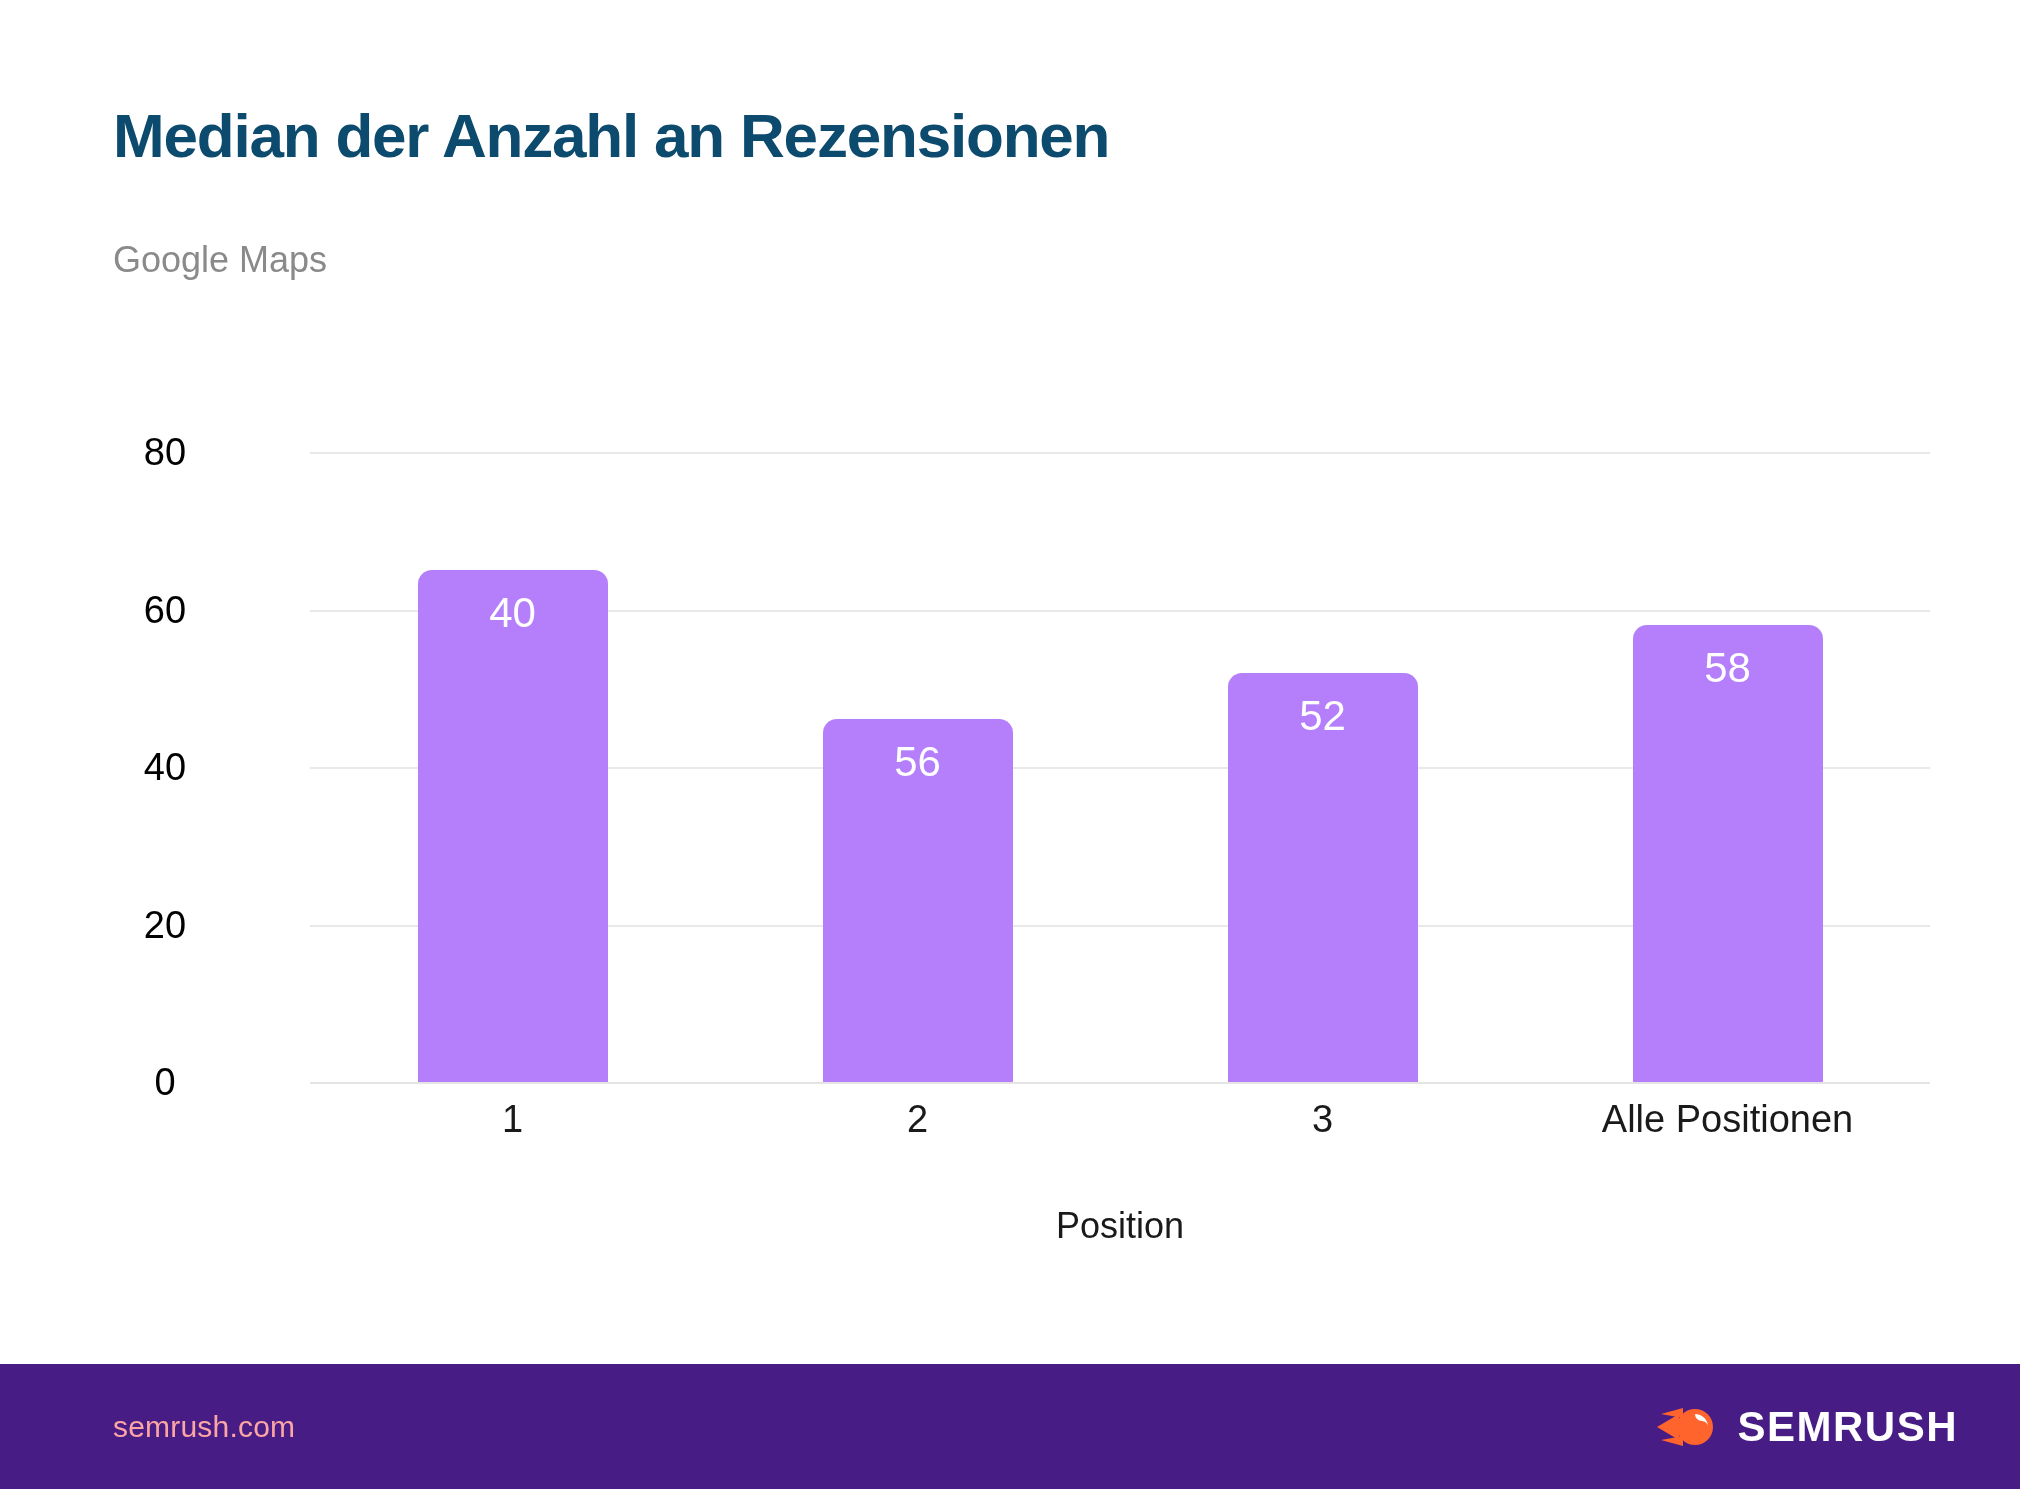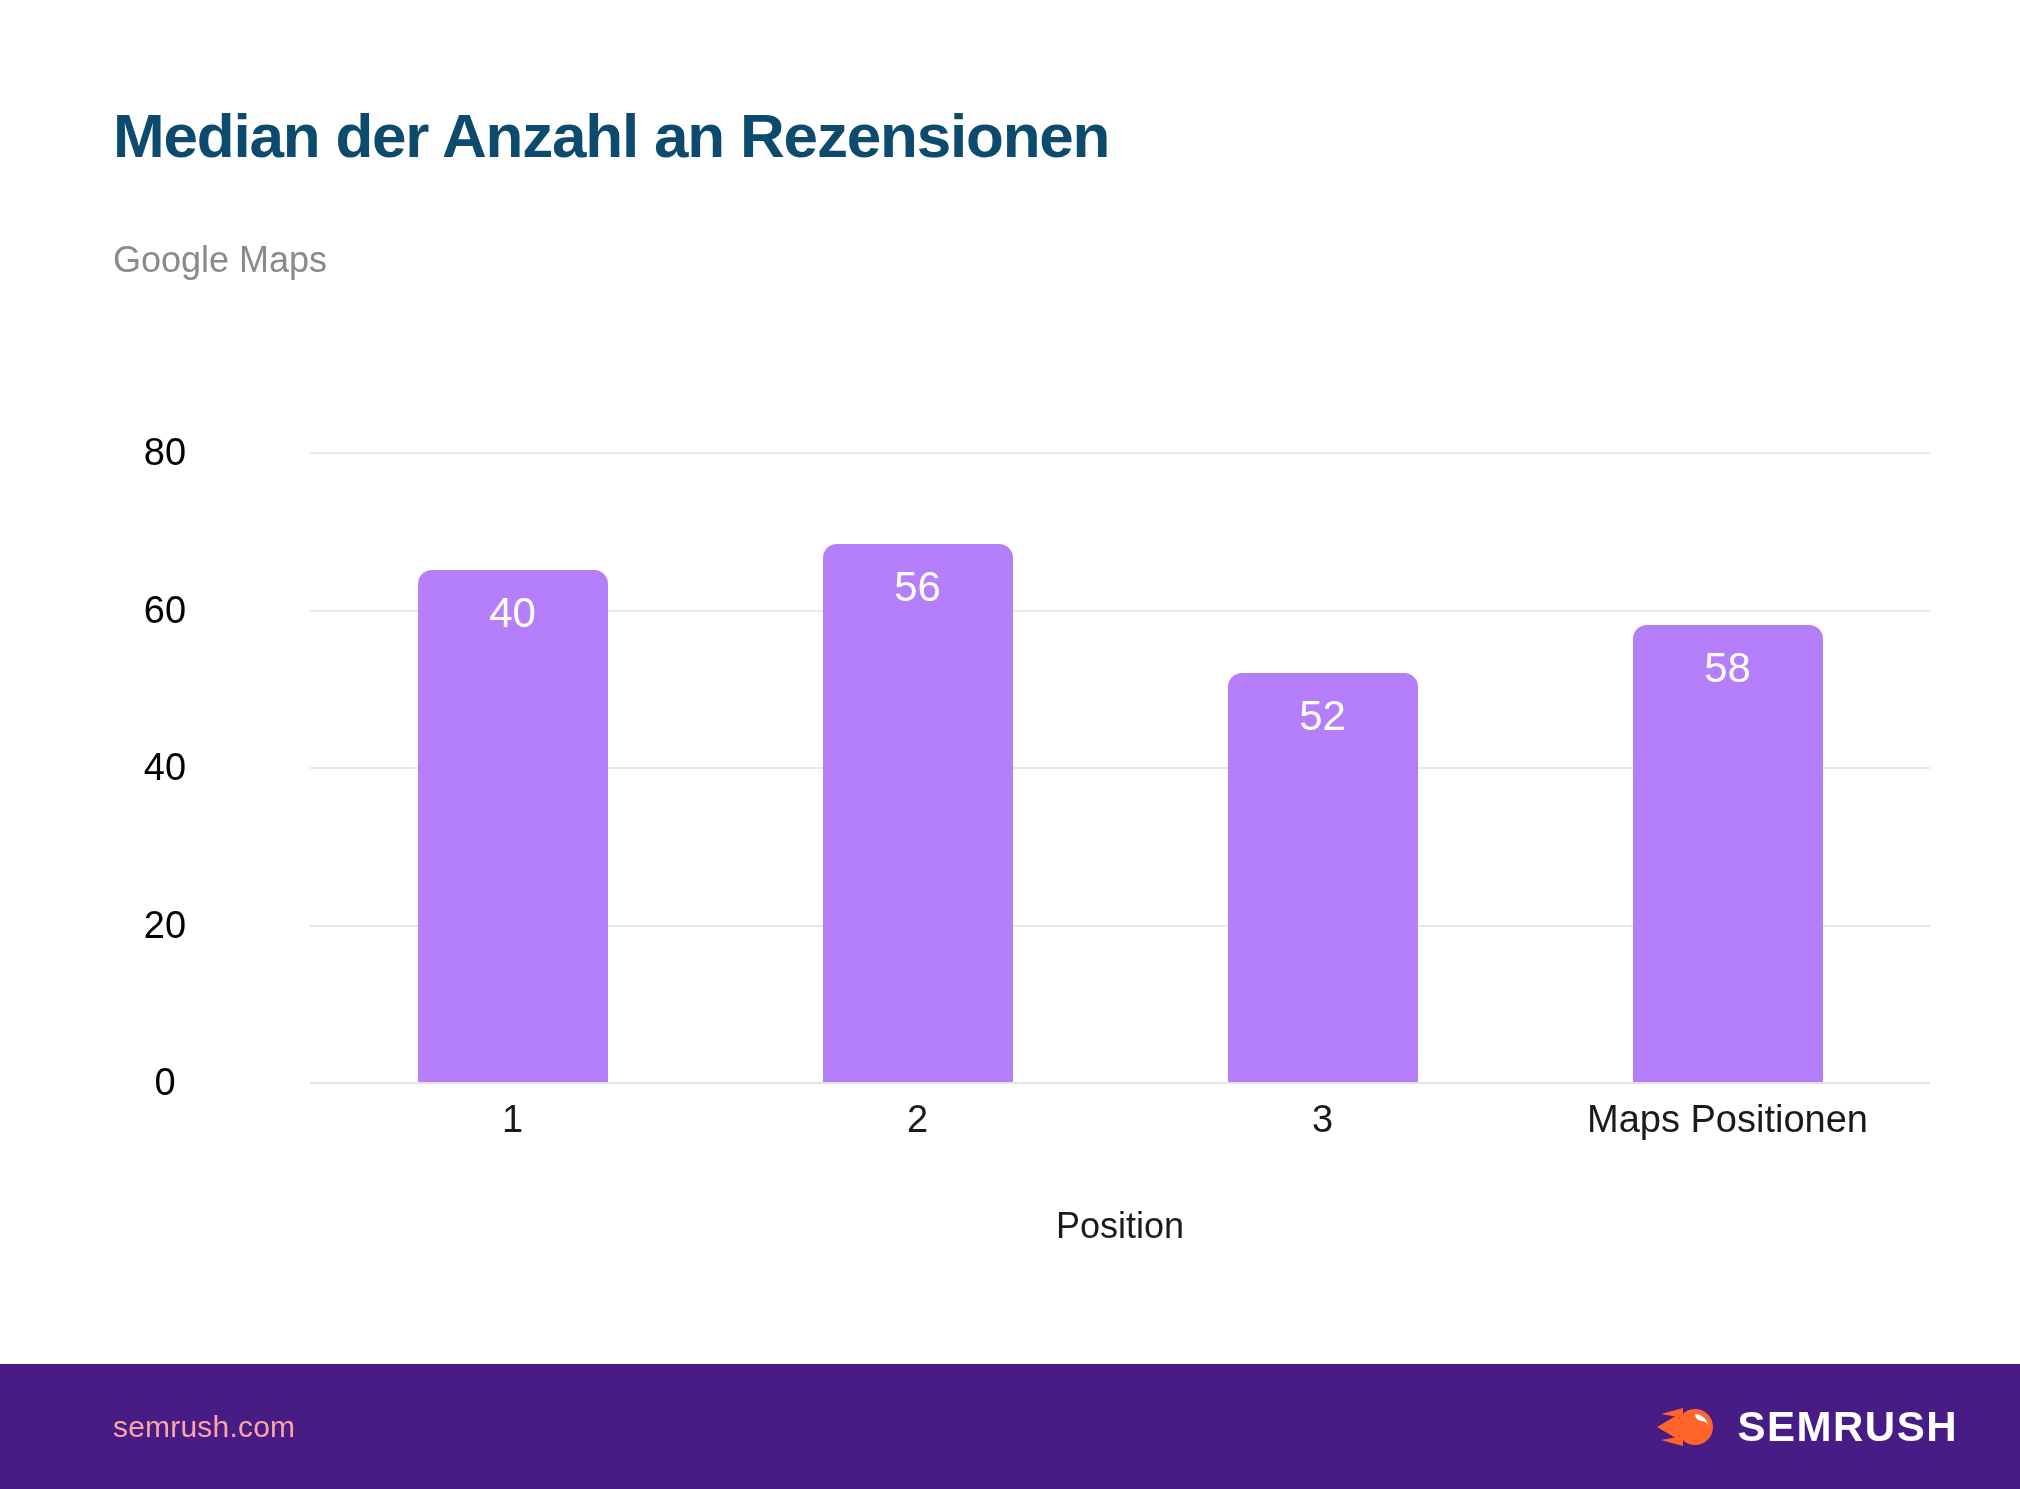--- a/index.html
+++ b/index.html
@@ -127,41 +127,41 @@
       </div>
   </div>
 
   <div class="bars" id="bars">
       <div class="bar-slot">
         <div class="bar" style="height: 511.875px; background: rgb(181, 127, 252);">
           <div class="bar-value">40</div>
         </div>
       </div>
       <div class="bar-slot">
-        <div class="bar" style="height: 538px; background: rgb(181, 127, 252);">
+        <div class="bar" style="height: 363px; background: rgb(181, 127, 252);">
           <div class="bar-value">56</div>
         </div>
       </div>
       <div class="bar-slot">
         <div class="bar" style="height: 409.5px; background: rgb(181, 127, 252);">
           <div class="bar-value">52</div>
         </div>
       </div>
       <div class="bar-slot">
         <div class="bar" style="height: 456.75px; background: rgb(181, 127, 252);">
           <div class="bar-value">58</div>
         </div>
       </div>
     </div>
 
   <div class="xlabels" id="xlabels">
       <div class="xlabel">1</div>
       <div class="xlabel">2</div>
       <div class="xlabel">3</div>
-      <div class="xlabel">Maps Positionen</div>
+      <div class="xlabel">Alle Positionen</div>
     </div>
   <div class="xaxis-title">Position</div>
 
   <div class="footer">
     <div class="footer-url">semrush.com</div>
     <div class="footer-logo">
       <svg class="logo-mark" viewBox="0 0 62 46">
         <path d="M0 23 L22 10 L22 36 Z" fill="#ff642d"></path>
         <path d="M4 10 L26 4 L26 14 Z" fill="#ff642d"></path>
         <path d="M4 36 L26 32 L26 42 Z" fill="#ff642d"></path>

